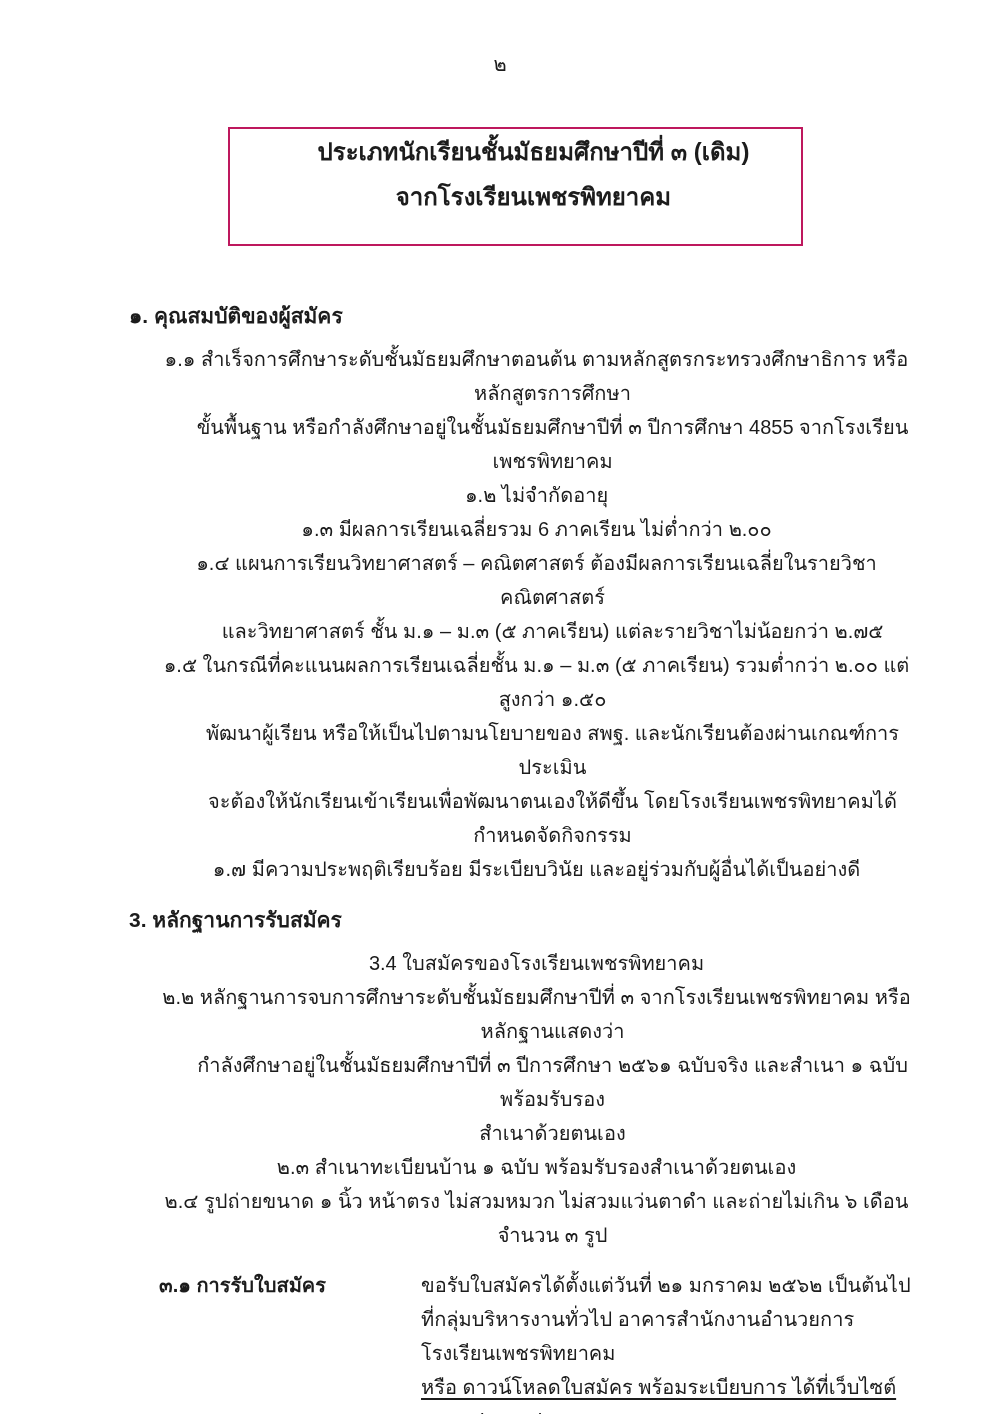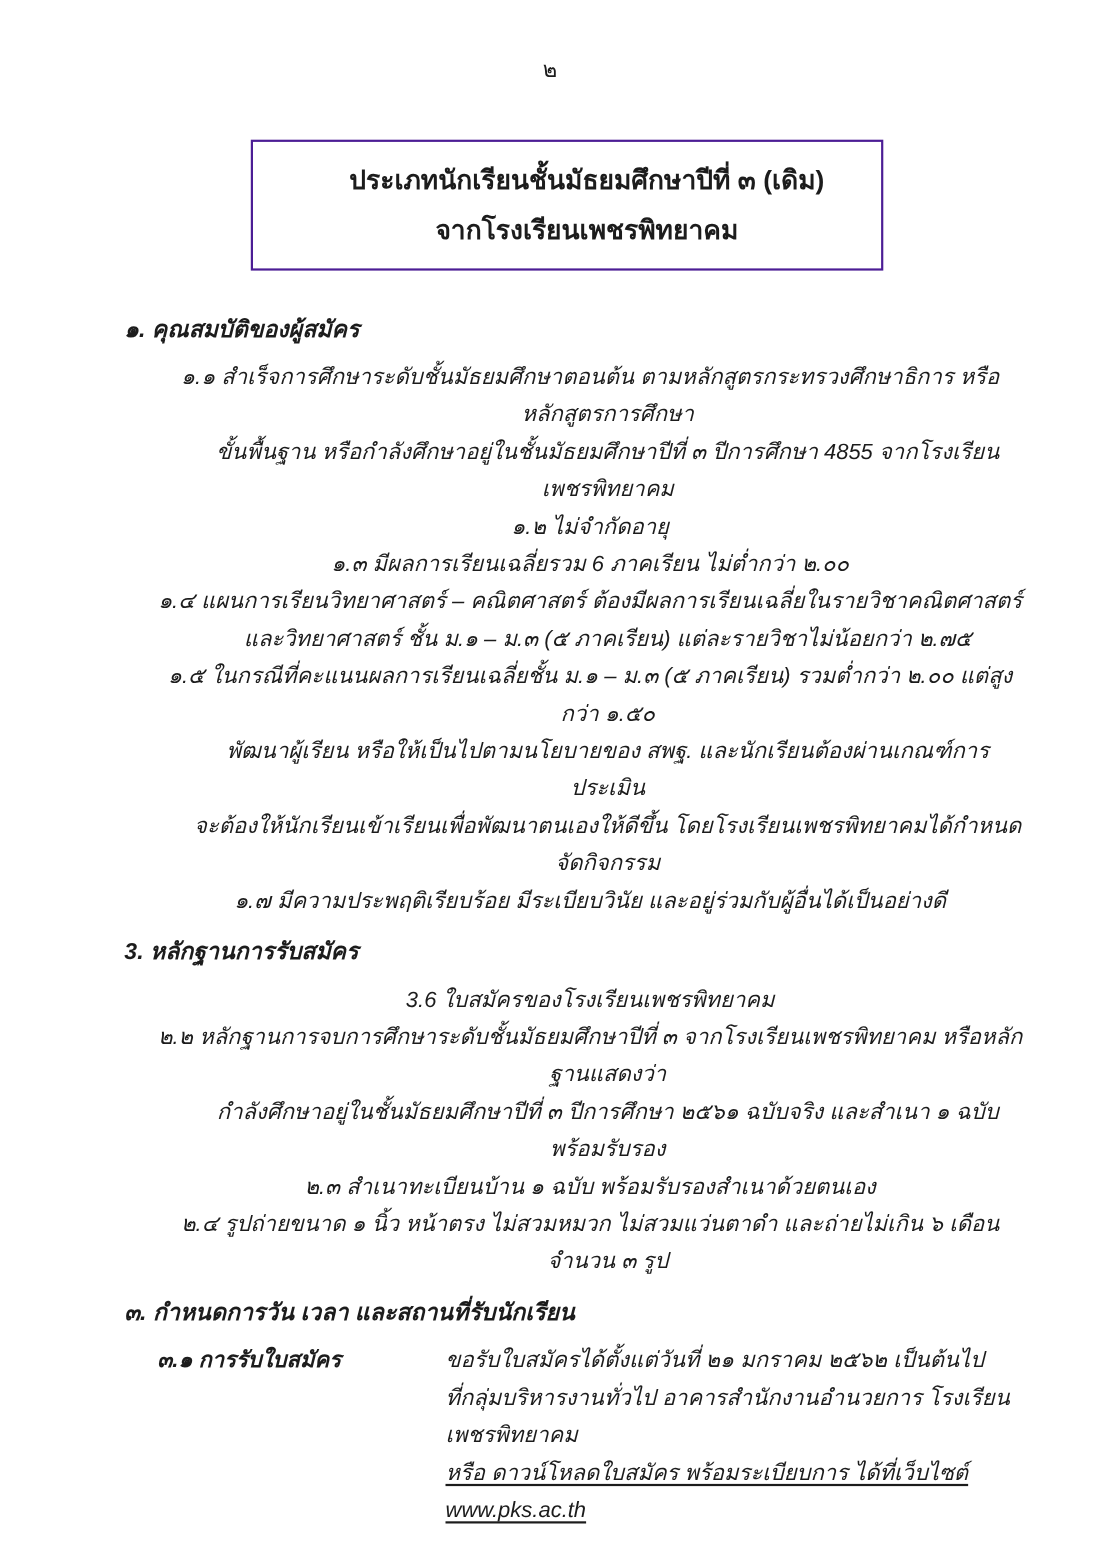--- a/index.html
+++ b/index.html
@@ -26,41 +26,40 @@
     text-align: center;
     font-size: 20px;
     line-height: 24px;
   }
   .title-box {
     position: absolute;
     top: 127px;
     left: 228px;
     width: 575px;
     height: 119px;
-    border: 2px solid #4c1d95;
+    border: 2px solid #be185d;
     box-sizing: border-box;
     display: flex;
     flex-direction: column;
-    justify-content: center;
     align-items: center;
     text-align: center;
     font-size: 24px;
     font-weight: bold;
     line-height: 45px;
     padding-left: 36px;
   }
   .content {
     position: absolute;
     top: 282px;
     left: 113px;
     right: 70px;
     font-size: 20px;
     line-height: 34px;
   }
-  .section { margin: 0; font-style: italic; }
+  .section { margin: 16px; }
   .section + .section { margin-top: 12px; }
   .section-heading {
     font-size: 21px;
     font-weight: bold;
     margin-bottom: 8px;
     line-height: 36px;
   }
   .item {
     padding-left: 62px;
     text-indent: -32px;
@@ -121,36 +120,36 @@
       </div>
       <div class="item">
         <span class="line">๑.๗ มีความประพฤติเรียบร้อย มีระเบียบวินัย และอยู่ร่วมกับผู้อื่นได้เป็นอย่างดี</span>
       </div>
     </div>
 
     <div class="section">
       <div class="section-heading">3. หลักฐานการรับสมัคร</div>
 
       <div class="item">
-        <span class="line">3.6 ใบสมัครของโรงเรียนเพชรพิทยาคม</span>
+        <span class="line">3.4 ใบสมัครของโรงเรียนเพชรพิทยาคม</span>
       </div>
       <div class="item">
         <span class="line">๒.๒ หลักฐานการจบการศึกษาระดับชั้นมัธยมศึกษาปีที่ ๓ จากโรงเรียนเพชรพิทยาคม หรือหลักฐานแสดงว่า</span>
         <span class="line">กำลังศึกษาอยู่ในชั้นมัธยมศึกษาปีที่ ๓ ปีการศึกษา ๒๕๖๑  ฉบับจริง  และสำเนา  ๑  ฉบับ พร้อมรับรอง</span>
+        <span class="line">สำเนาด้วยตนเอง</span>
       </div>
       <div class="item">
         <span class="line">๒.๓ สำเนาทะเบียนบ้าน ๑ ฉบับ พร้อมรับรองสำเนาด้วยตนเอง</span>
       </div>
       <div class="item">
         <span class="line">๒.๔ รูปถ่ายขนาด ๑ นิ้ว หน้าตรง ไม่สวมหมวก ไม่สวมแว่นตาดำ และถ่ายไม่เกิน ๖  เดือน  จำนวน  ๓  รูป</span>
       </div>
     </div>
 
     <div class="section">
-      <div class="section-heading">๓. กำหนดการวัน เวลา และสถานที่รับนักเรียน</div>
 
       <div class="schedule-row">
         <div class="row-label">๓.๑ การรับใบสมัคร</div>
         <div class="row-value">
           <span class="line">ขอรับใบสมัครได้ตั้งแต่วันที่  ๒๑  มกราคม  ๒๕๖๒  เป็นต้นไป</span>
           <span class="line">ที่กลุ่มบริหารงานทั่วไป  อาคารสำนักงานอำนวยการ โรงเรียนเพชรพิทยาคม</span>
           <span class="line u">หรือ ดาวน์โหลดใบสมัคร พร้อมระเบียบการ ได้ที่เว็บไซต์ www.pks.ac.th</span>
 
         </div>
       </div>

